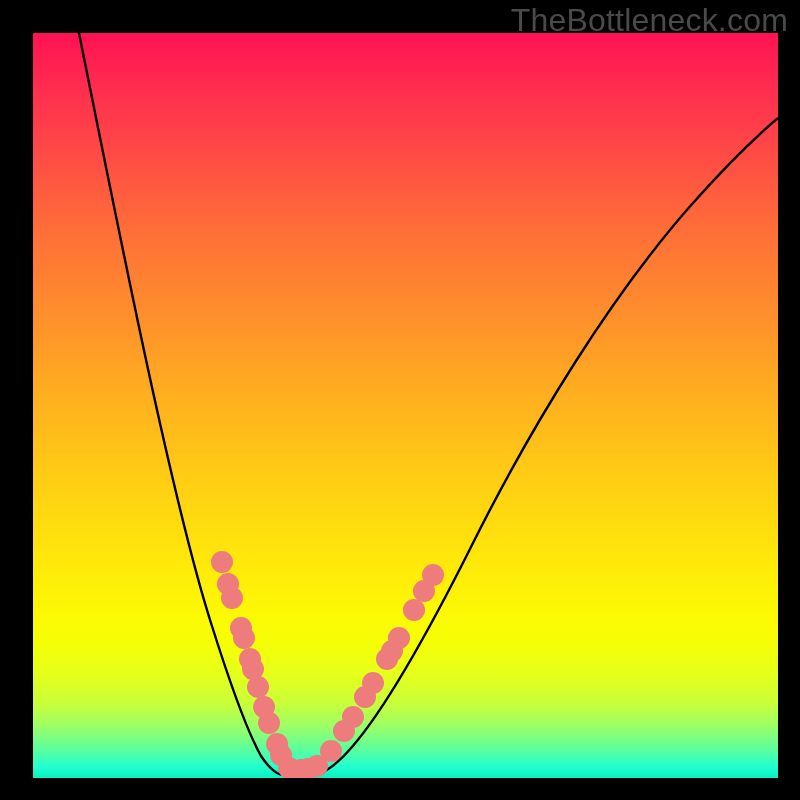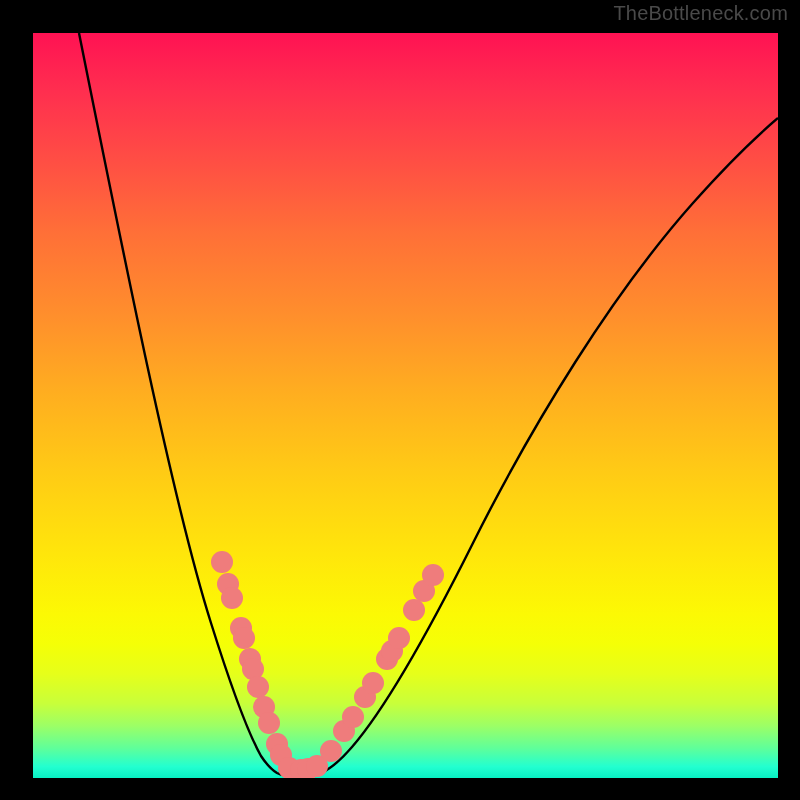--- a/index.html
+++ b/index.html
@@ -52,21 +52,21 @@
   .curve-svg {
     position: absolute;
     left: 0; top: 0;
     width: 100%; height: 100%;
   }
   .watermark {
     position: absolute;
     top: 2px;
     right: 12px;
     color: #4a4a4a;
-    font-size: 20px;
+    font-size: 32px;
     font-weight: 400;
     letter-spacing: 0.2px;
   }
 </style>
 </head>
 <body>
 
 <div class="frame">
 
   <div class="plot-area">

